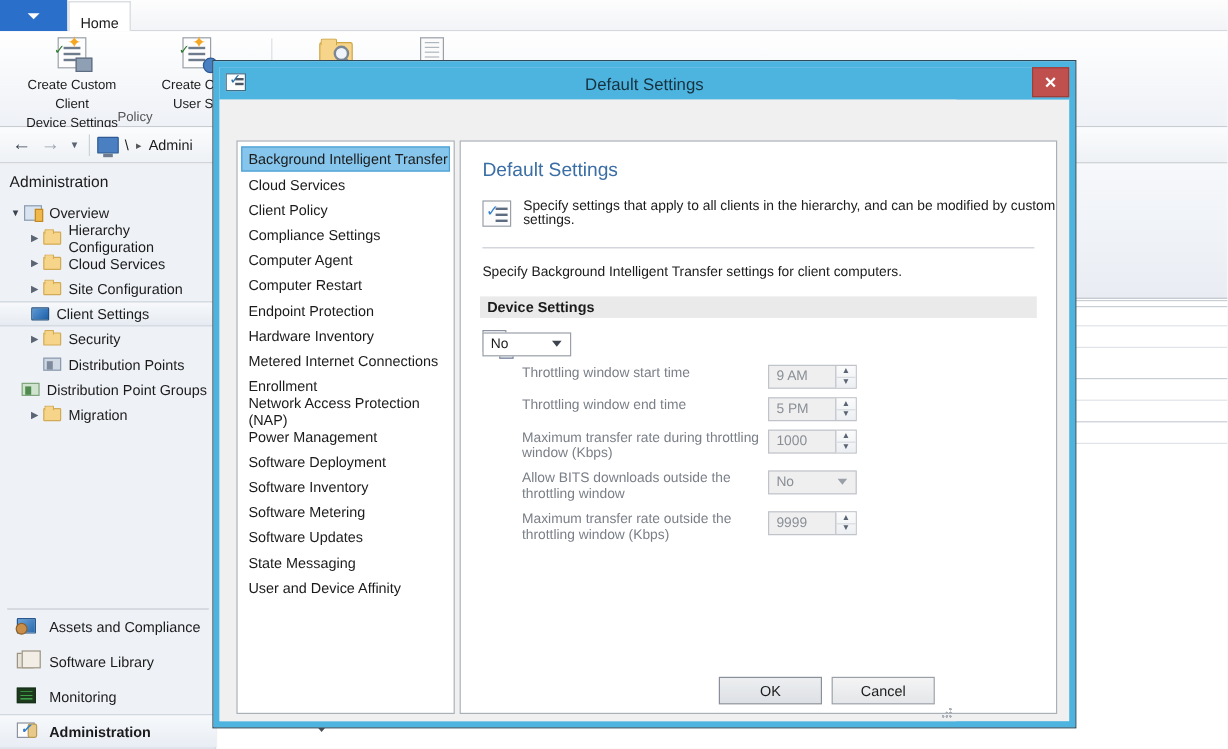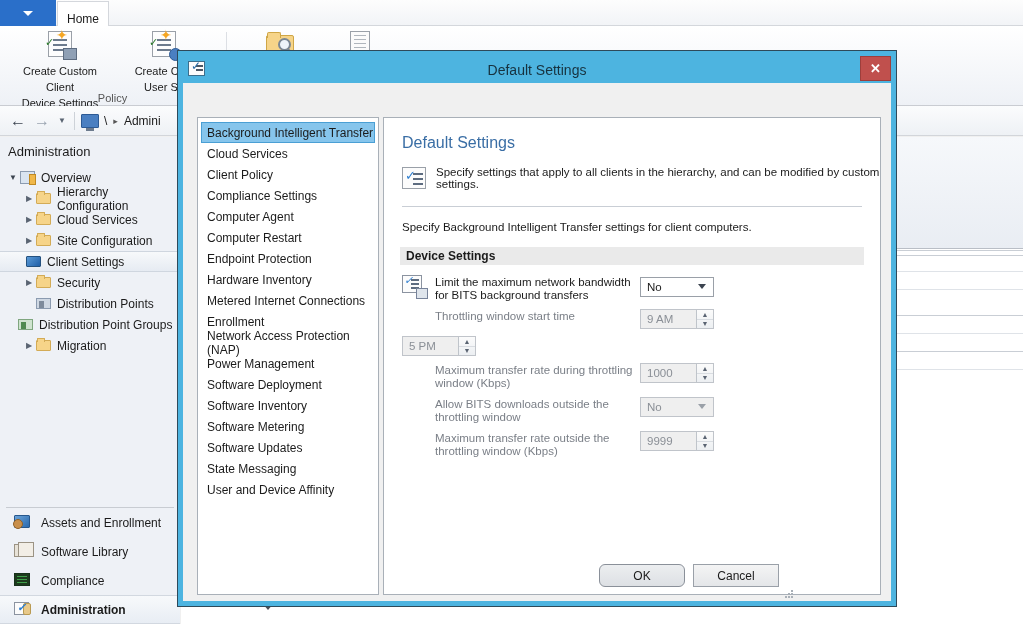--- a/index.html
+++ b/index.html
@@ -529,21 +529,20 @@
   .dlg-btn {
     width: 86px; height: 23px;
     background: linear-gradient(to bottom,#f4f4f4,#e4e6e9);
     border: 1px solid #9aa0a8;
     font-size: 12px; color:#1b1b1b;
     display:flex; align-items:center; justify-content:center;
   }
   .dlg-btn.default {
     background: linear-gradient(to bottom,#eceef0,#dde0e4);
     border-color:#8a9099;
-    border-radius:6px;
   }
   .dlg-grip {
     position:absolute; right: 3px; bottom: 2px;
     width: 10px; height: 10px;
     background:
       radial-gradient(circle at 2px 8px, #a9b0b8 1px, transparent 1.2px),
       radial-gradient(circle at 5px 8px, #a9b0b8 1px, transparent 1.2px),
       radial-gradient(circle at 8px 8px, #a9b0b8 1px, transparent 1.2px),
       radial-gradient(circle at 5px 5px, #a9b0b8 1px, transparent 1.2px),
       radial-gradient(circle at 8px 5px, #a9b0b8 1px, transparent 1.2px),
@@ -721,35 +720,35 @@
         </div>
       </div>
 
       <div class="navbuttons">
         <div class="nav-sep-line"></div>
 
         <div class="navbtn">
           <span class="nb-ico">
               <i class="nbi-assets"></i>
             </span>
-          <span>Assets and Enrollment</span>
+          <span>Assets and Compliance</span>
         </div>
 
         <div class="navbtn">
           <span class="nb-ico">
               <i class="nbi-lib"></i>
             </span>
           <span>Software Library</span>
         </div>
 
         <div class="navbtn">
           <span class="nb-ico">
               <i class="nbi-mon"></i>
             </span>
-          <span>Compliance</span>
+          <span>Monitoring</span>
         </div>
 
         <div class="navbtn active">
           <span class="nb-ico">
               <i class="nbi-admin"></i>
             </span>
           <span>Administration</span>
         </div>
       </div>
     </div>
@@ -858,39 +857,39 @@
 
         <div class="settings">
 
           <div class="setting-row">
             <span class="bits-icon">
               <i class="bx"></i>
                 <i class="ck">✓</i>
                 <i class="ln"></i>
                 <i class="mon"></i>
             </span>
-            <span class="setting-label">Limit the maximum network bandwidth for BITS background transfers</span>
             <span class="ctl" style="margin-top:2px;">
               <span>No</span>
               <i class="caret"></i>
             </span>
           </div>
 
           <div class="setting-row">
             <span class="setting-label disabled">Throttling window start time</span>
             <span class="ctl disabled">
               <span>9 AM</span>
               <i class="spin">
                   <i class="up">▲</i>
                   <i class="dn">▼</i>
                 </i>
             </span>
           </div>
 
           <div class="setting-row">
+            <span class="setting-label disabled">Throttling window end time</span>
             <span class="ctl disabled">
               <span>5 PM</span>
               <i class="spin">
                   <i class="up">▲</i>
                   <i class="dn">▼</i>
                 </i>
             </span>
           </div>
 
           <div class="setting-row">

